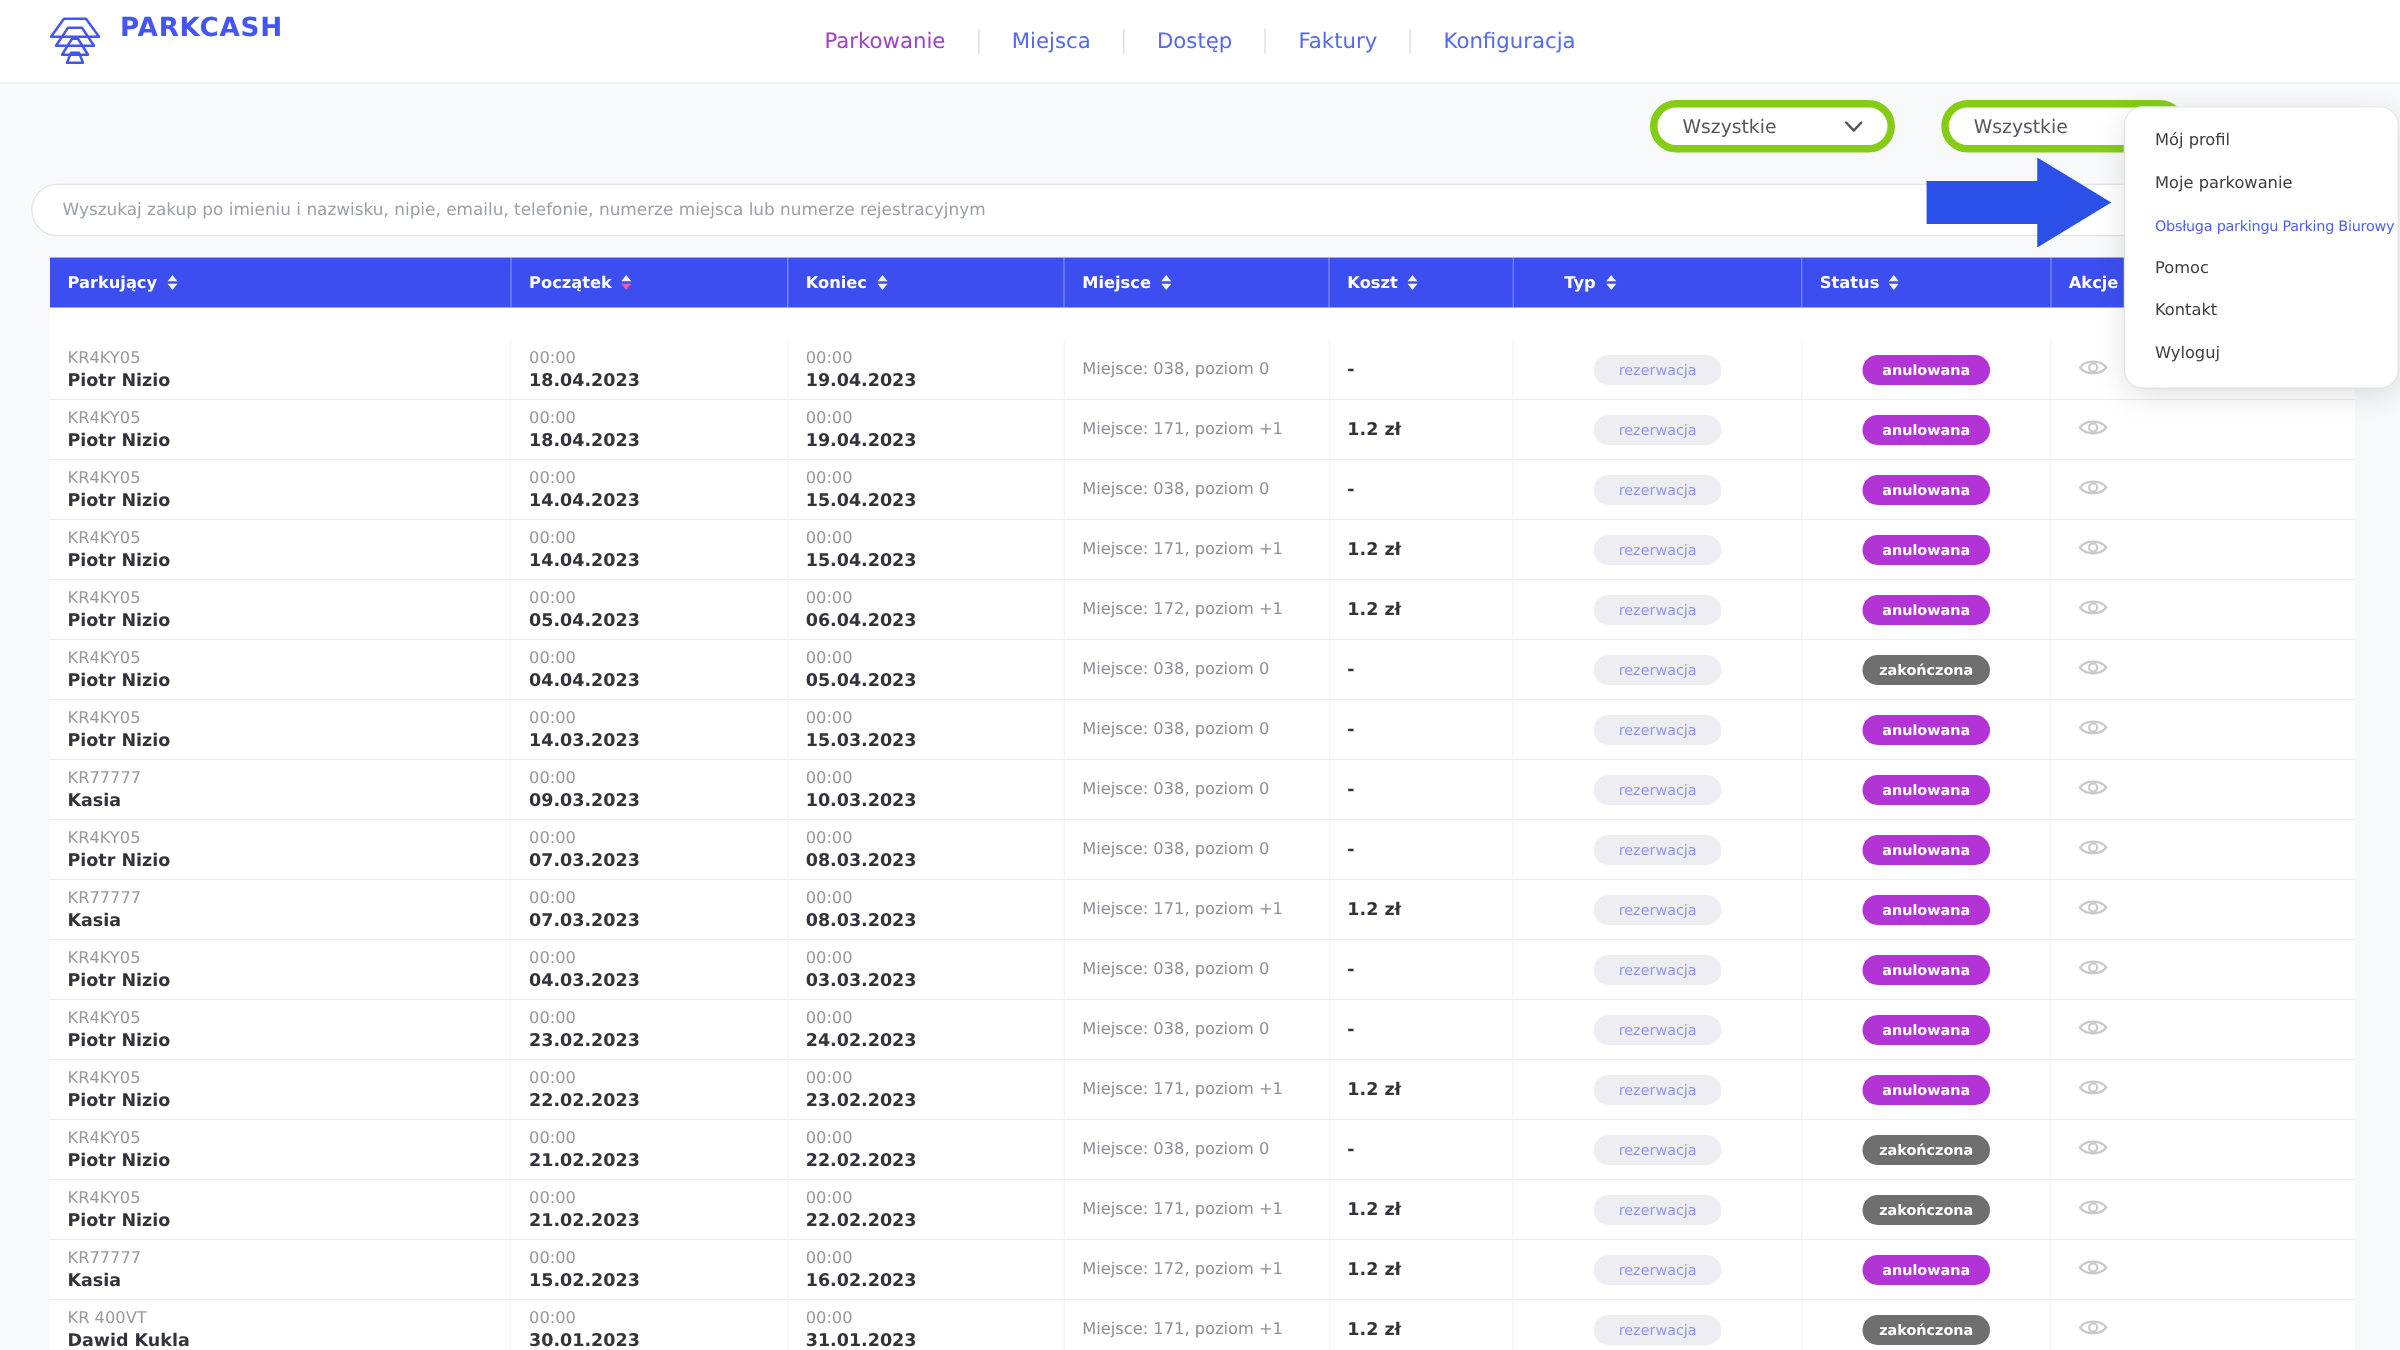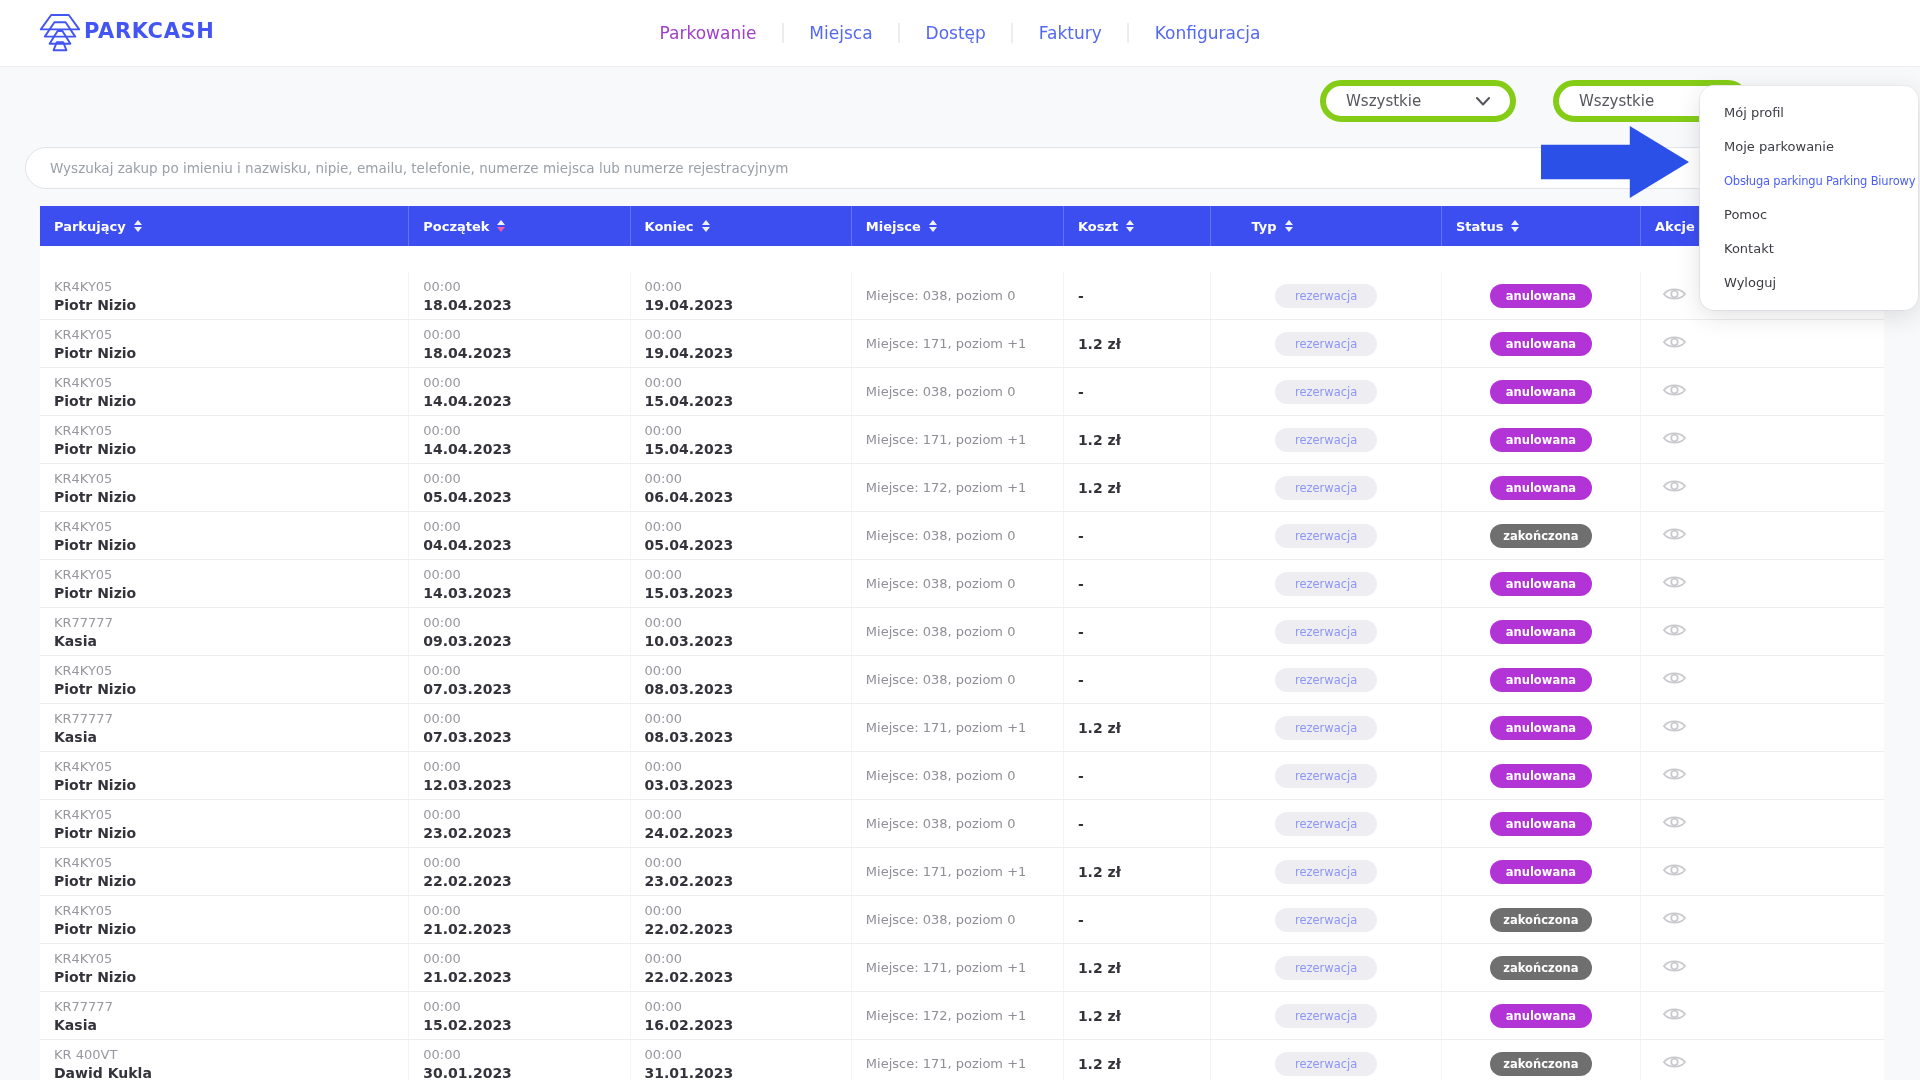--- a/index.html
+++ b/index.html
@@ -4,21 +4,21 @@
 <style>
   html,body{margin:0;padding:0}
   body{
     width:1920px;height:1080px;position:relative;overflow:hidden;
     background:#f8f9fa;
     font-family:"DejaVu Sans","Liberation Sans",sans-serif;
     -webkit-font-smoothing:antialiased;
   }
   
   .navbar{position:absolute;top:0;left:0;right:0;height:66px;background:#fff;border-bottom:1px solid #ececf1;z-index:20}
-  .logo{position:absolute;left:36px;top:10px;display:flex;align-items:center;gap:0;cursor:pointer}
+  .logo{position:absolute;left:36px;top:10px;display:flex;gap:12px;cursor:pointer}
   .logo-text{color:#4355f2;font-weight:bold;font-size:21px;letter-spacing:.6px}
   .nav-links{position:absolute;left:50%;top:0;transform:translateX(-50%);height:66px;display:flex;align-items:center}
   .nav-link{font-size:17px;color:#5468f0;padding:0 26px;cursor:pointer;white-space:nowrap}
   .nav-link.active{color:#a03fc9}
   .nav-sep{width:1px;height:20px;background:#d9d9e2;display:inline-block}
   .user-block{position:absolute;right:12px;top:0;height:66px;display:flex;align-items:center;gap:12px;cursor:pointer}
   .user-text{text-align:right;line-height:1.35}
   .user-name{font-size:14px;font-weight:bold;color:#2e2e38}
   .user-sub{font-size:13.5px;font-weight:bold;color:#8f8f99}
   .avatar{width:42px;height:42px;border-radius:10px;background:#3b57f0;color:#fff;display:flex;align-items:center;justify-content:center;font-size:24px;font-weight:bold}
@@ -443,21 +443,21 @@
       </span>
     </td>
   </tr>
         <tr>
     <td>
       <div class="plate">KR4KY05</div>
       <div class="name">Piotr Nizio</div>
     </td>
     <td>
       <div class="time">00:00</div>
-      <div class="date">12.03.2023</div>
+      <div class="date">04.03.2023</div>
     </td>
     <td>
       <div class="time">00:00</div>
       <div class="date">03.03.2023</div>
     </td>
     <td>Miejsce: 038, poziom 0</td>
     <td class="cost-cell">-</td>
     <td class="c"><span class="badge-type">rezerwacja</span></td>
     <td class="c"><span class="badge-status" style="background: rgb(178, 51, 214);">anulowana</span></td>
     <td class="akcje">

